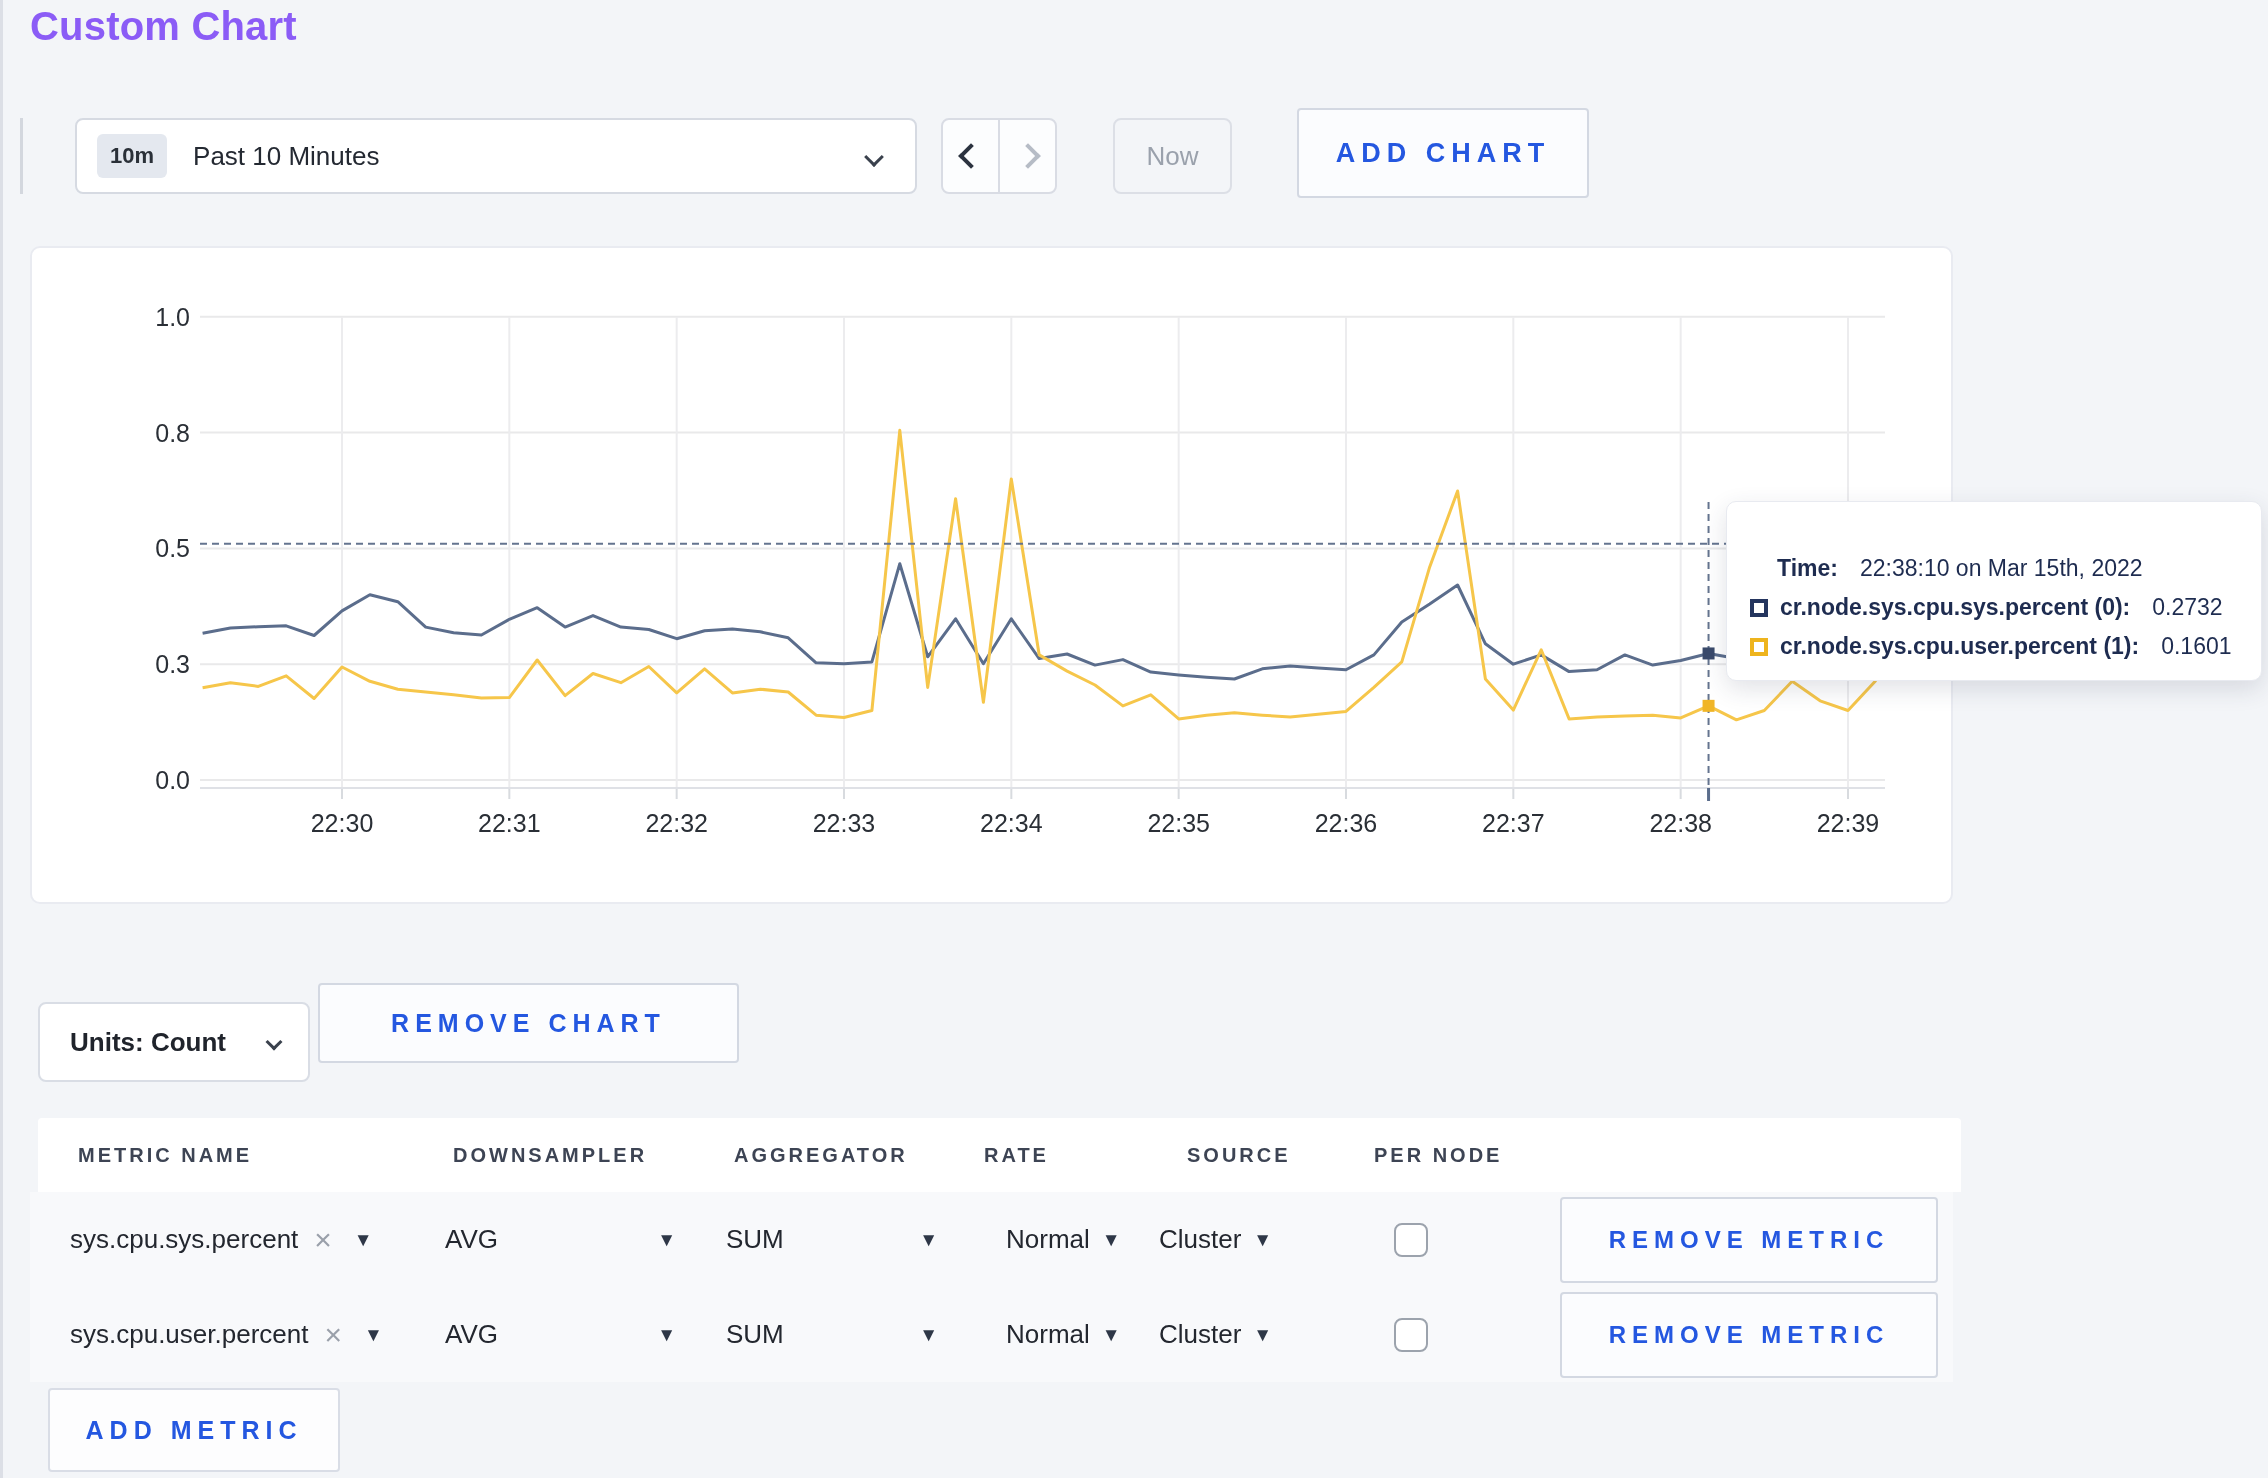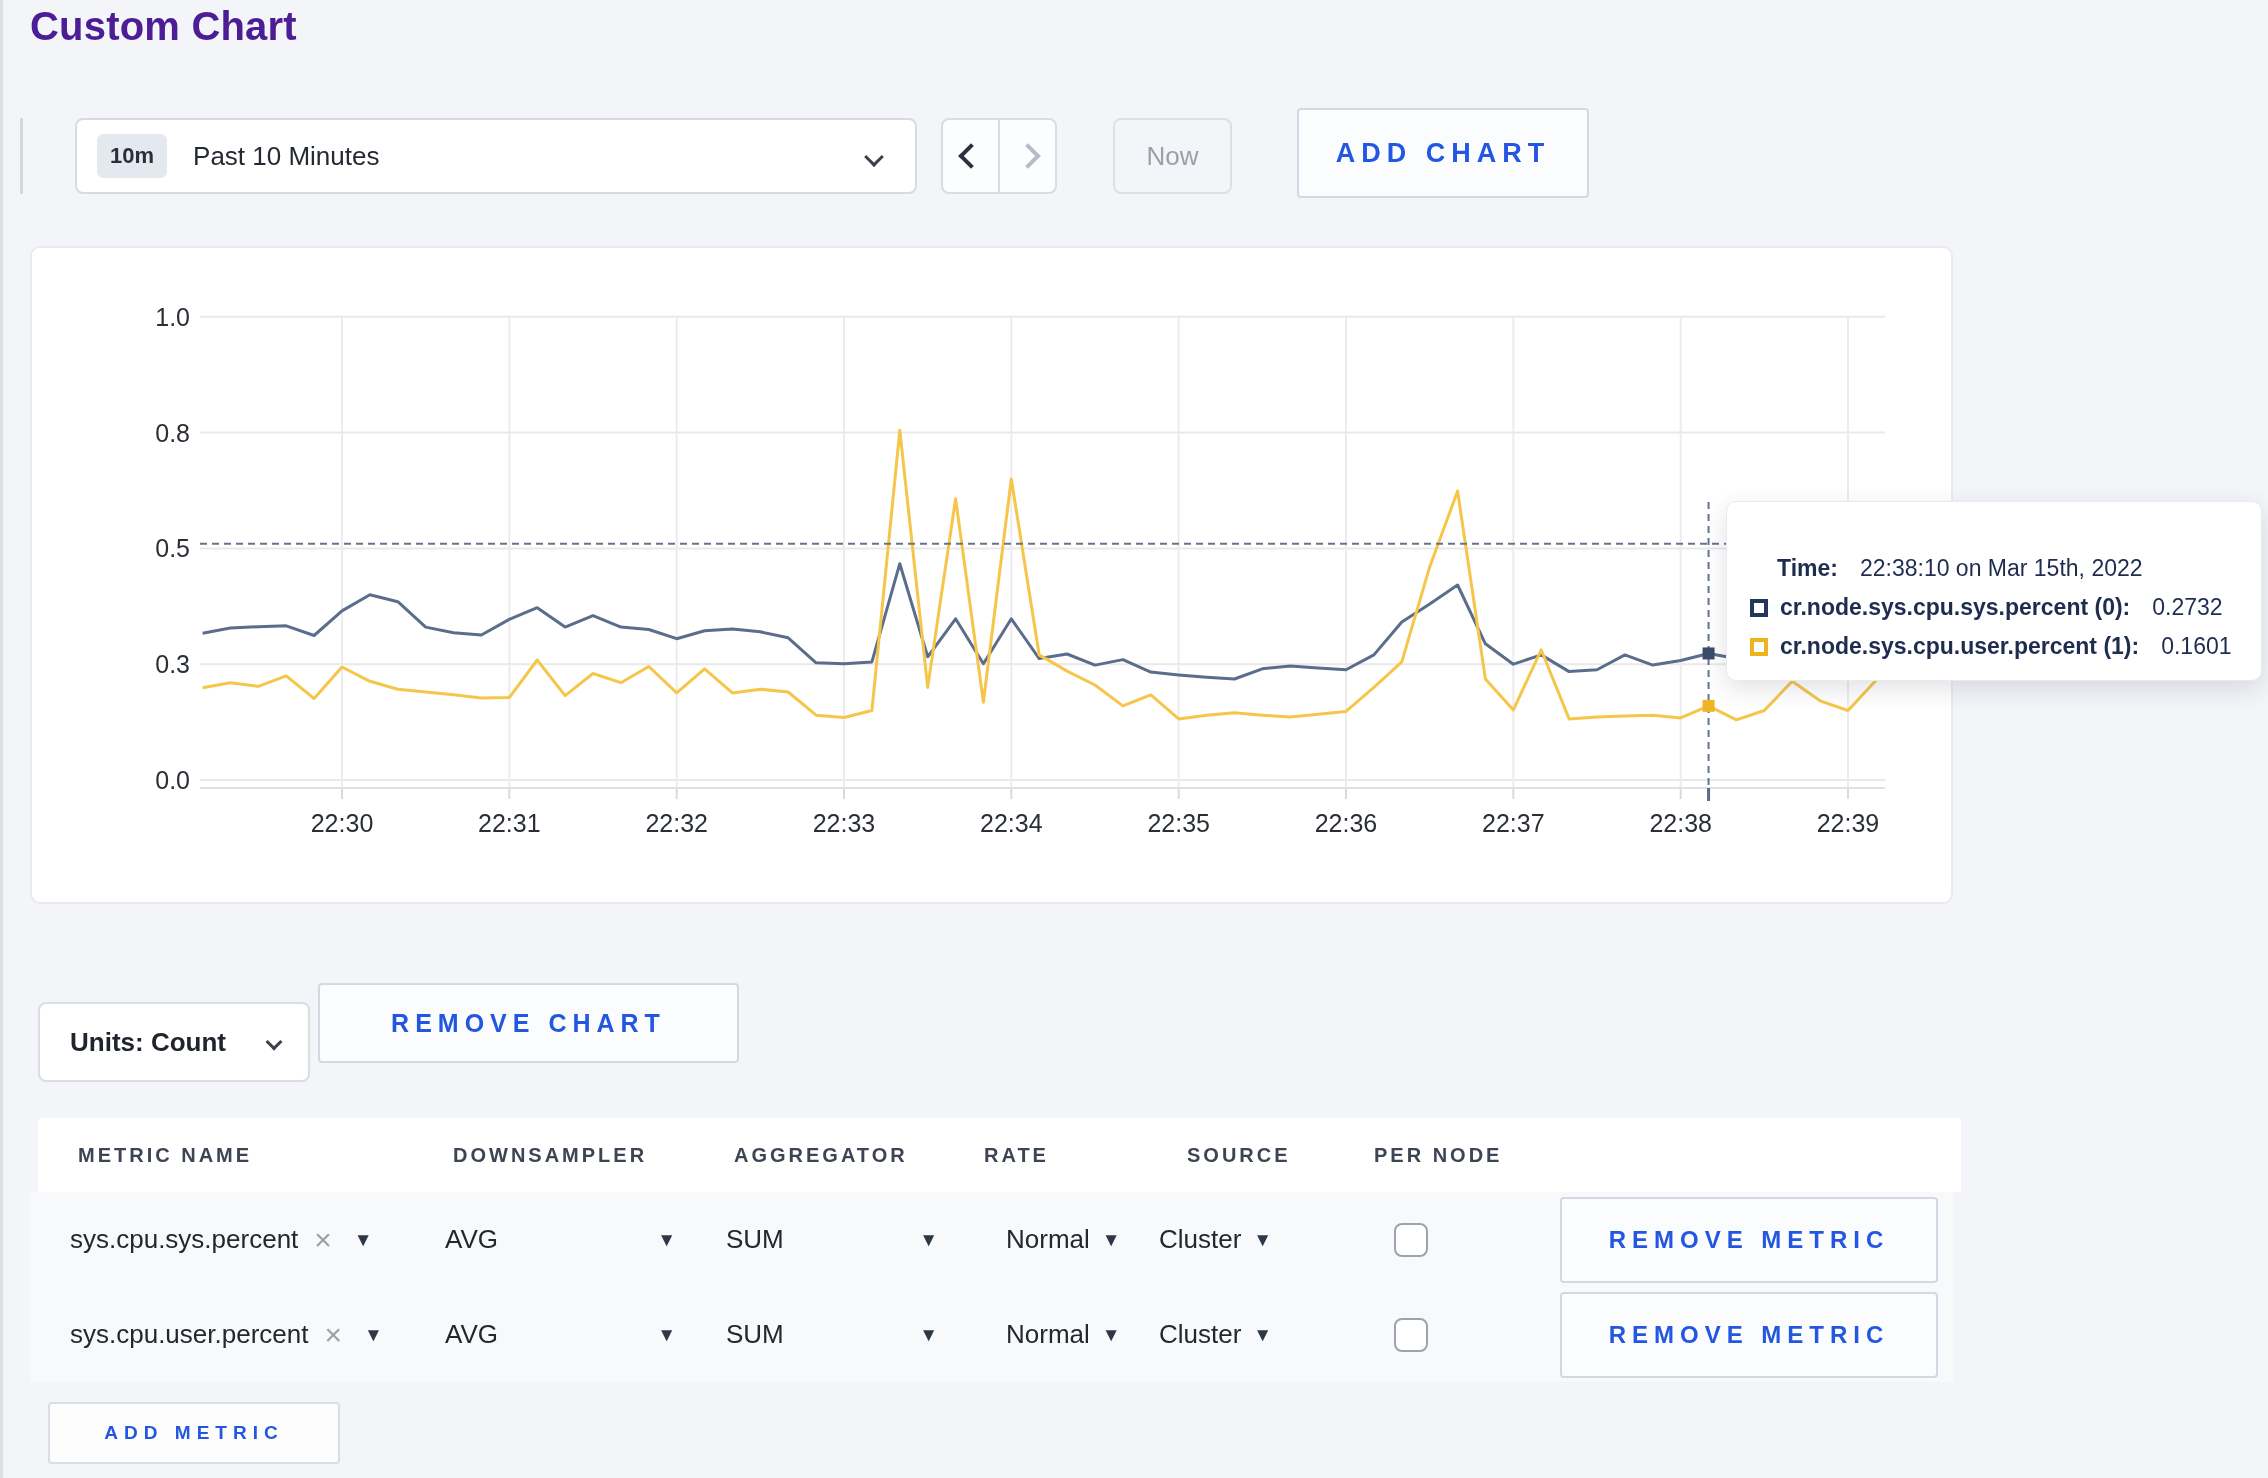--- a/index.html
+++ b/index.html
@@ -7,21 +7,21 @@
   body {
     font-family:"Liberation Sans", sans-serif;
     background:#f3f5f8;
     color:#23272f;
     position:relative;
     overflow:hidden;
   }
   .page-left-border { position:absolute; left:0; top:0; width:3px; height:1478px; background:#dcdfe6; }
 
   
-  .page-title { position:absolute; left:30px; top:4px; font-size:40px; font-weight:600; color:#4c1d95; letter-spacing:0.2px; }
+  .page-title { position:absolute; left:30px; top:4px; font-size:40px; font-weight:600; color:#8b5cf6; letter-spacing:0.2px; }
 
   
   .controls-divider { position:absolute; left:20px; top:118px; width:3px; height:76px; background:#d3d7de; }
   .time-dropdown {
     position:absolute; left:75px; top:118px; width:842px; height:76px;
     background:#fff; border:2px solid #d6dae2; border-radius:8px;
     display:flex; align-items:center; cursor:pointer;
   }
   .time-badge {
     margin-left:20px; background:#e4e8ef; border-radius:6px;
@@ -101,21 +101,21 @@
   .tri { color:#2e3747; font-size:19px; cursor:pointer; }
   .metric-cell .tri { margin-left:22px; }
   .spread { justify-content:space-between; }
   .pr50 { padding-right:50px; } .pr38 { padding-right:38px; }
   .gap10 > * + * { margin-left:12px; }
   .checkbox {
     width:34px; height:34px; background:#fff; border:2px solid #9ca3ad; border-radius:8px;
     margin-left:58px; cursor:pointer;
   }
   .remove-metric-button { width:378px; height:86px; font-size:24px; margin-left:34px; }
-  .add-metric-button { position:absolute; left:48px; top:1388px; width:292px; height:62px; font-size:19px; background:#fdfdfe; border-color:#d9dde6;margin-top:14px; }
+  .add-metric-button { position:absolute; left:48px; top:1388px; width:292px; height:84px; font-size:25px; background:#fdfdfe; border-color:#d9dde6; }
 </style>
 </head>
 <body>
 
 <div class="page-left-border"></div>
 
 <h1 class="page-title">Custom Chart</h1>
 
 <div class="controls-divider"></div>
 

